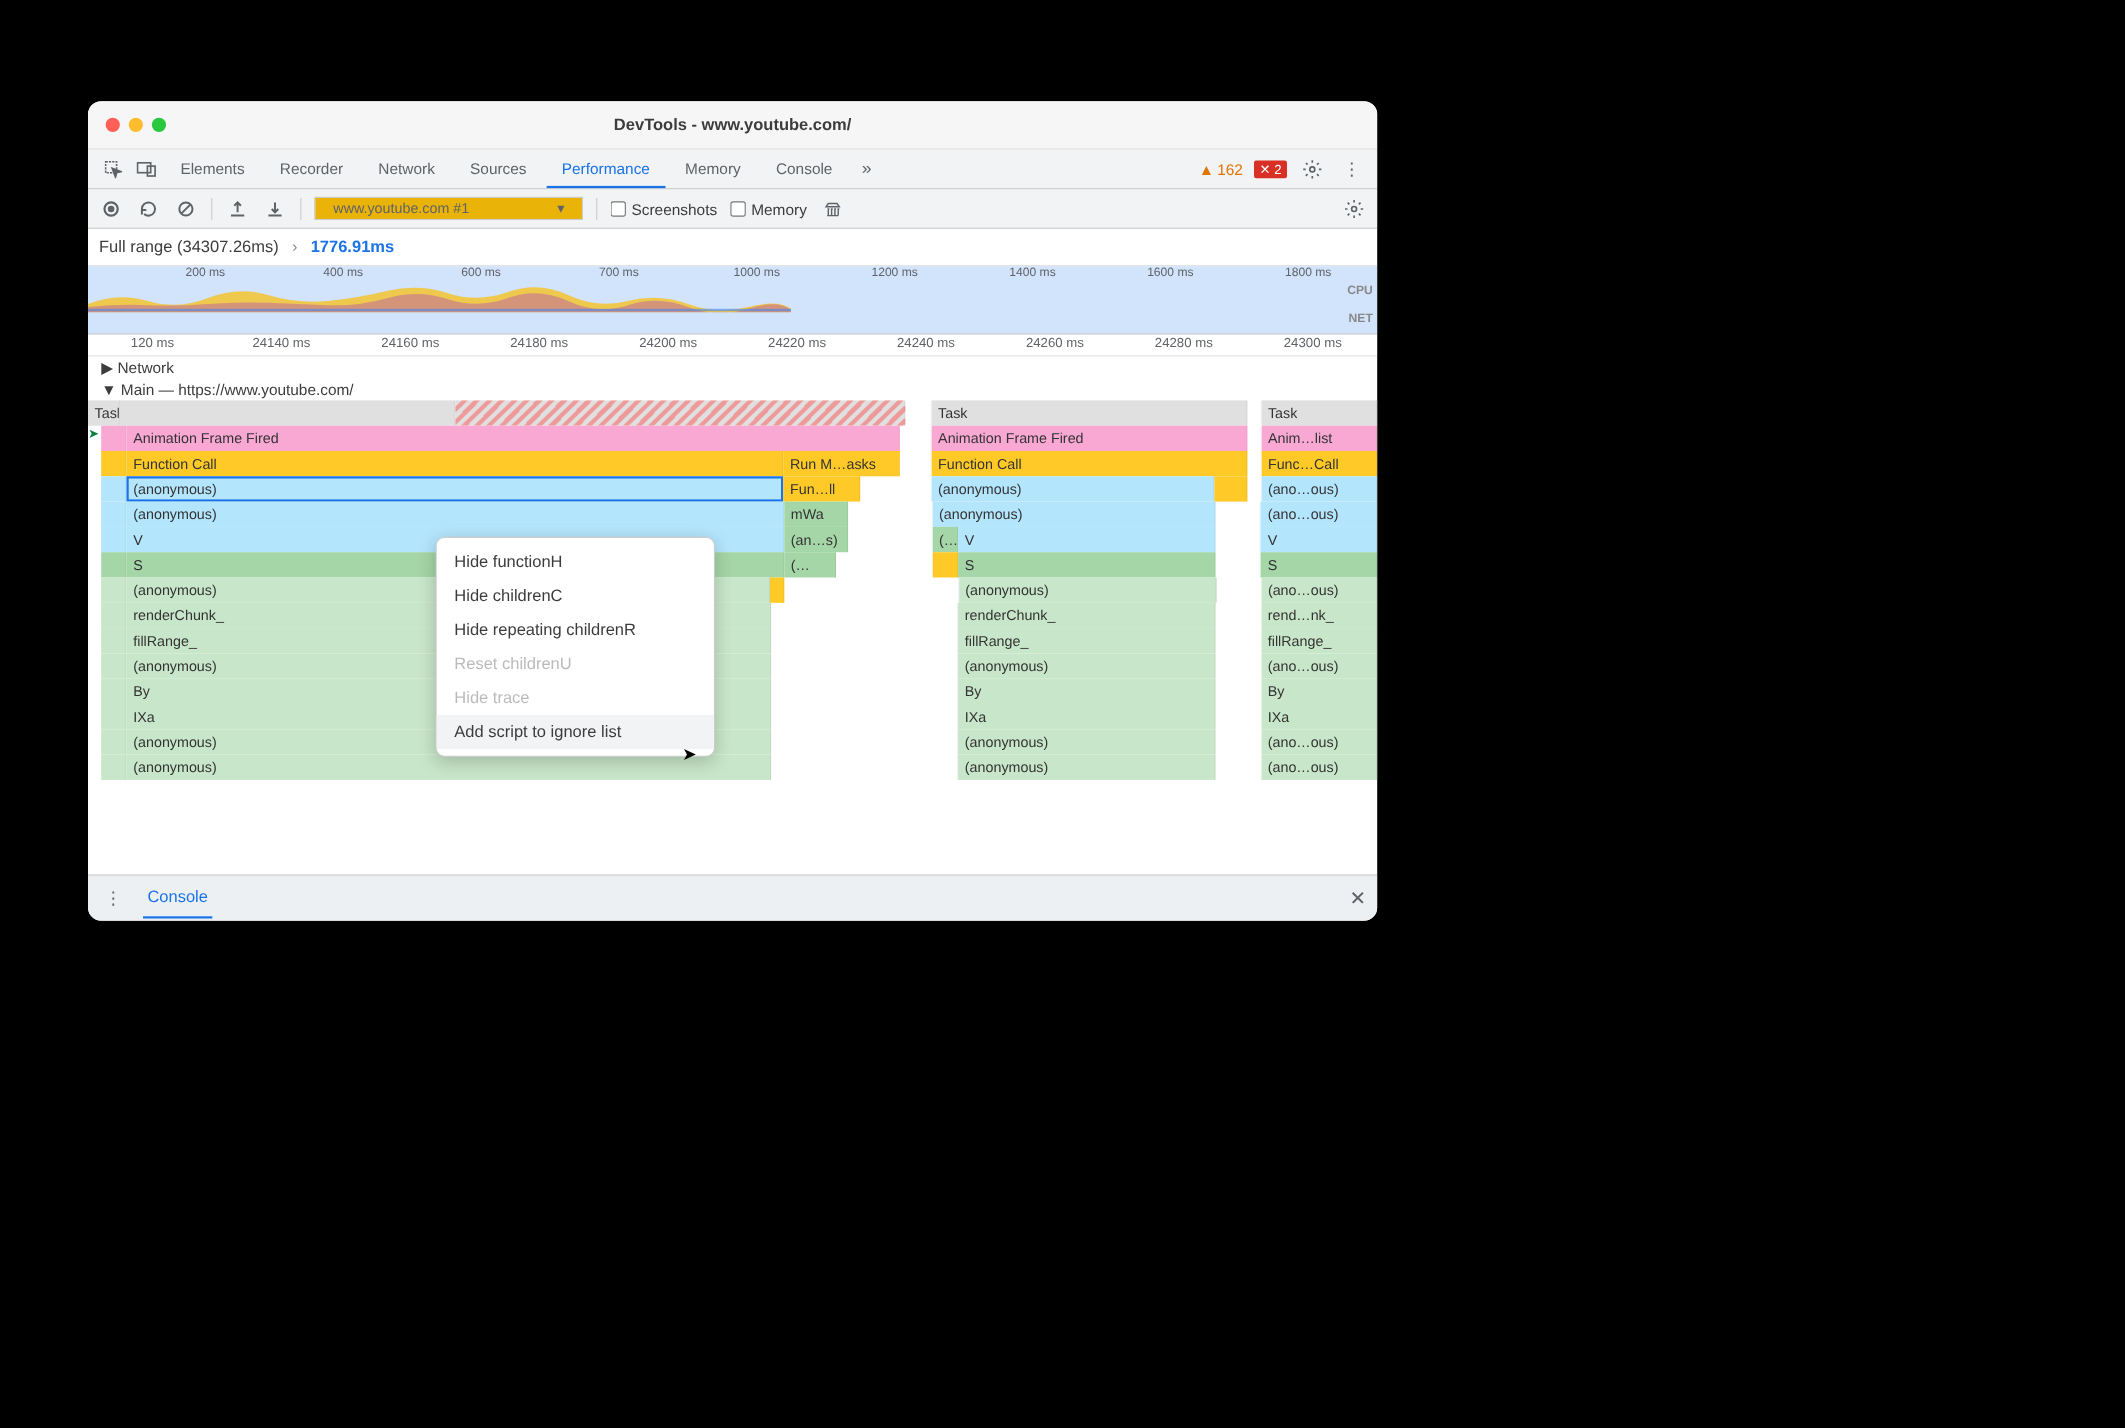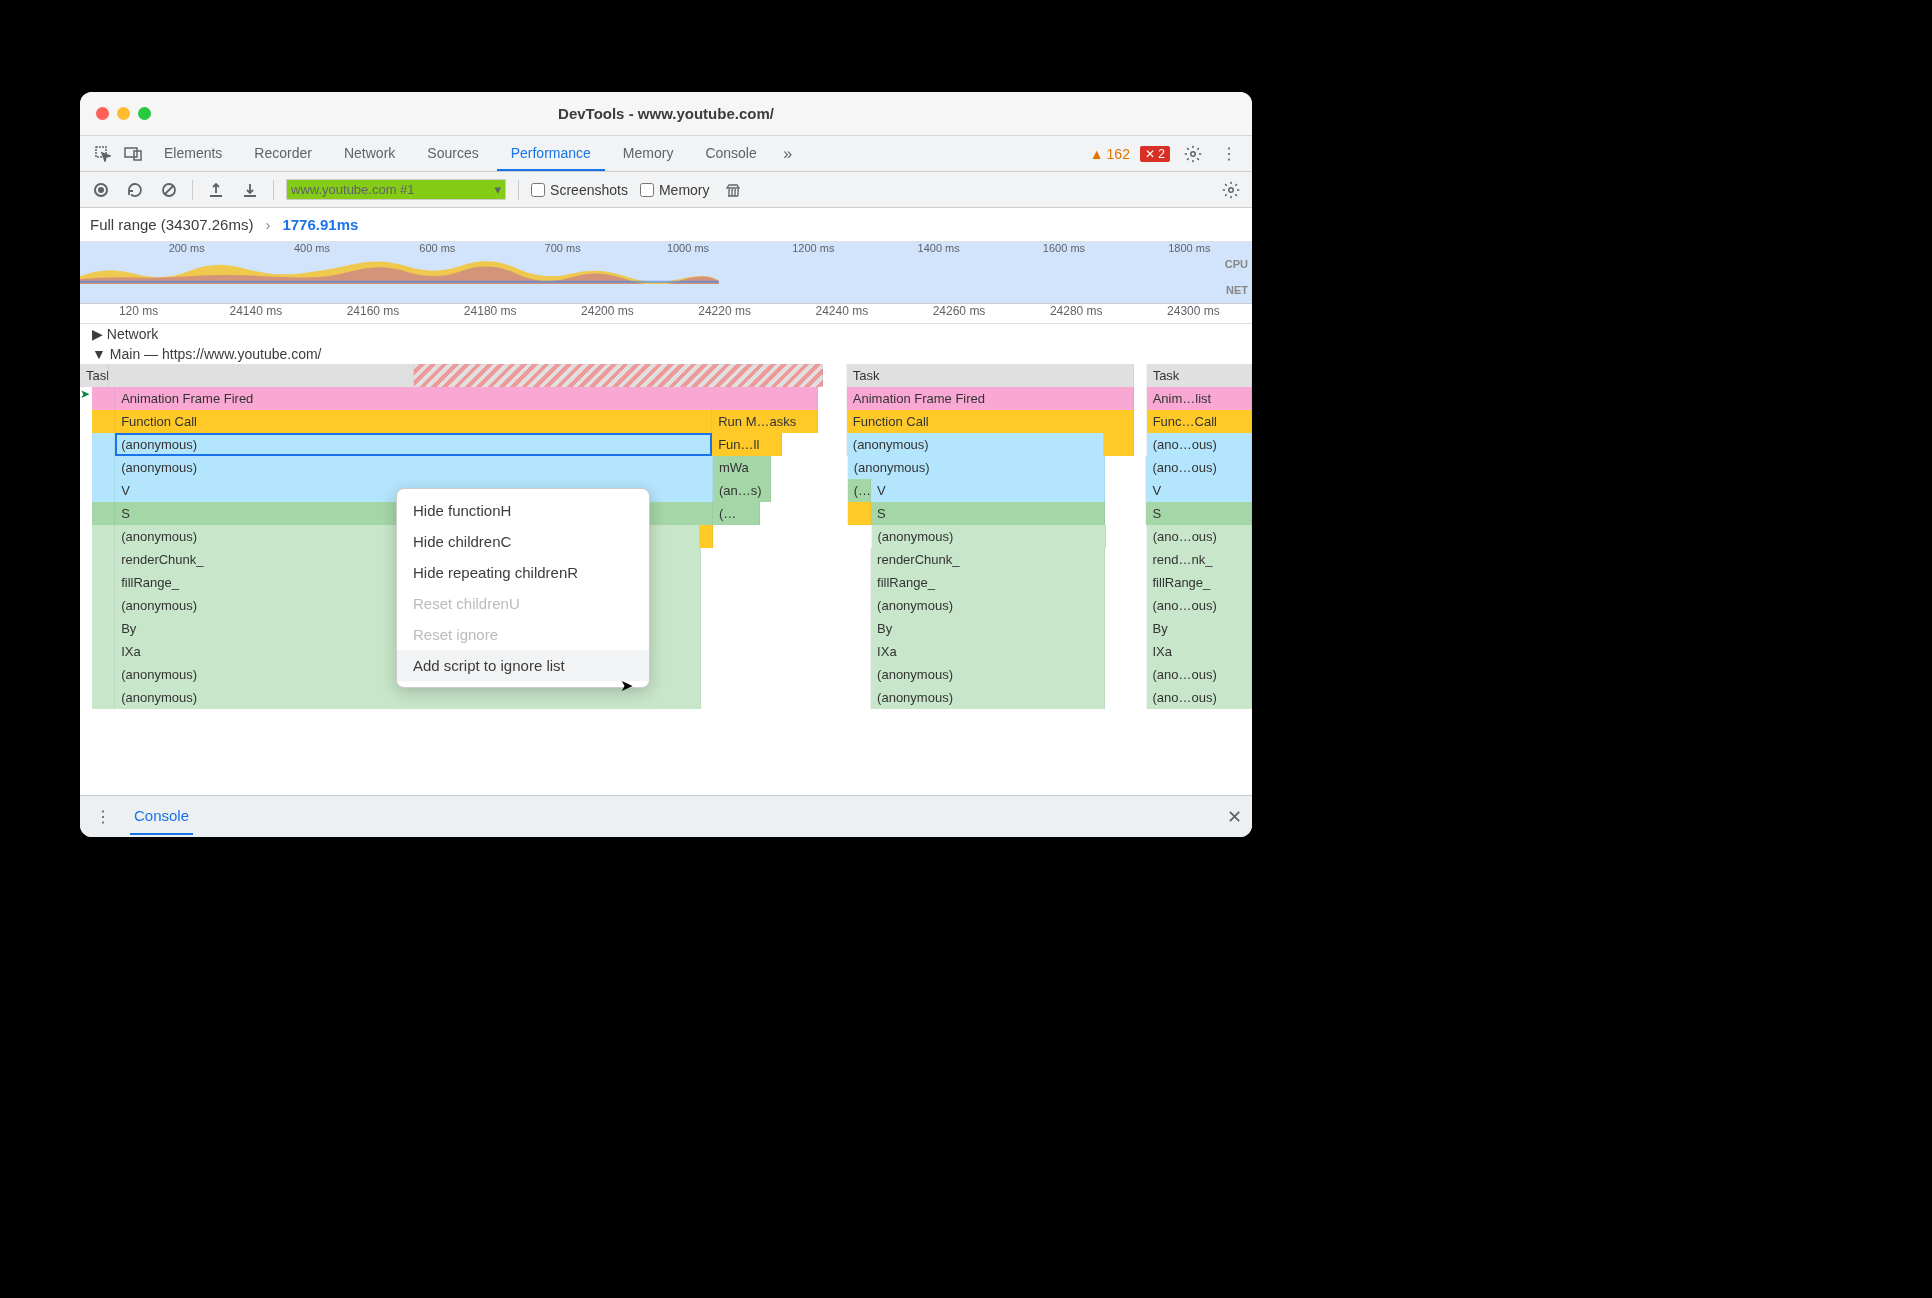--- a/index.html
+++ b/index.html
@@ -15,32 +15,32 @@
 .tabs { height: 36px; background: #f1f3f4; border-bottom: 1px solid #ccc; display: flex; align-items: center; padding: 0 10px; gap: 4px; position: relative; }
 .tab-icon { width: 26px; height: 26px; display: flex; align-items: center; justify-content: center; color: #5f6368; cursor: pointer; }
 .tabs .tab { padding: 8px 14px; font-size: 14px; color: #5f6368; cursor: pointer; border-bottom: 2px solid transparent; }
 .tabs .tab.active { color: #1a73e8; border-bottom: 2px solid #1a73e8; }
 .tabs-right { margin-left: auto; display: flex; align-items: center; gap: 10px; }
 .warn { color: #e37400; font-size: 14px; display: flex; align-items: center; gap: 3px; }
 .err { background: #d93025; color: #fff; font-size: 12px; padding: 1px 5px; border-radius: 2px; }
 .toolbar { height: 36px; background: #f1f3f4; border-bottom: 1px solid #ccc; display: flex; align-items: center; padding: 0 10px; gap: 12px; }
 .tb-icon { width: 22px; height: 22px; display: flex; align-items: center; justify-content: center; color: #5f6368; cursor: pointer; }
 .tb-sep { width: 1px; height: 20px; background: #ccc; }
-.recording-select { display: flex; align-items: center; border: 1px solid #ccc; padding: 2px 4px; font-size: 13px; color: #5f6368; background: #84cc16; cursor: pointer; gap: 80px; }
+.recording-select { display: flex; align-items: center; border: 1px solid #ccc; padding: 2px 16px; font-size: 13px; color: #5f6368; background: #eab308; cursor: pointer; gap: 80px; }
 .cb { display: flex; align-items: center; gap: 5px; font-size: 14px; color: #3c3c3c; }
 .cb input { width: 14px; height: 14px; }
 .breadcrumb { height: 34px; display: flex; align-items: center; padding: 0 10px; gap: 12px; font-size: 15px; color: #3c3c3c; border-bottom: 1px solid #e0e0e0; }
 .breadcrumb .chev { color: #888; }
 .breadcrumb .current { color: #1a73e8; font-weight: 600; }
 .overview { height: 62px; background: #d2e3fc; position: relative; border-bottom: 1px solid #ccc; overflow: hidden; padding-left: 44px; }
 .ov-ticks { display: flex; height: 16px; font-size: 11px; color: #5f6368; }
 .ov-tick { flex: 1; text-align: center; }
 .ov-wave { position: absolute; top: 18px; left: 0; right: 0; height: 24px; }
 .ov-label { position: absolute; right: 4px; font-size: 11px; color: #888; font-weight: 600; }
-.ruler { height: 20px; display: flex; font-size: 12px; color: #5f6368; border-bottom: 1px solid #e0e0e0; background: #fff; }
+.ruler { height: 20px; display: flex; font-size: 12px; color: #5f6368; border-bottom: 1px solid #e0e0e0; background: #fff; justify-content: center; }
 .ruler span { flex: 1; text-align: center; }
 .track-header { padding: 2px 12px; font-size: 14px; color: #3c3c3c; display: flex; align-items: center; gap: 4px; }
 .flame { position: relative; background: #fff; }
 .flame-row { height: 23px; display: flex; position: relative; }
 .flame-bar { padding: 0 6px; font-size: 13px; color: #333; white-space: nowrap; overflow: hidden; text-overflow: ellipsis; display: flex; align-items: center; border-right: 1px solid rgba(0,0,0,0.05); }
 .c-gray { background: #e0e0e0; }
 .c-yellow { background: #f9a8d4; }
 .c-yellow2 { background: #ffca28; }
 .c-blue { background: #b3e5fc; }
 .c-green { background: #a5d6a7; }
@@ -373,21 +373,21 @@
       </div>
     <div class="item">
         <span>Hide repeating children</span>
         <span>R</span>
       </div>
     <div class="item disabled">
         <span>Reset children</span>
         <span>U</span>
       </div>
     <div class="item disabled">
-        <span>Reset ignore</span>
+        <span>Hide trace</span>
         <span></span>
       </div>
     <div class="item highlighted">
         <span>Add script to ignore list</span>
         <span></span>
       </div>
   </div>
 
   <div class="cursor-arrow">➤</div>
 

